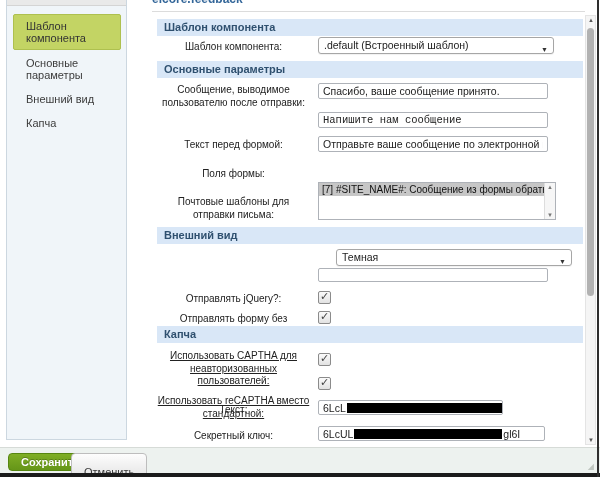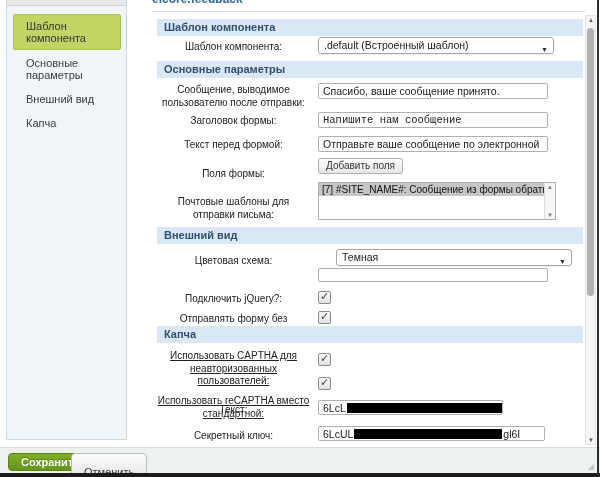--- a/index.html
+++ b/index.html
@@ -134,48 +134,45 @@
   <div class="ctl-select" style="top:37px;">
     <span>.default (Встроенный шаблон)</span>
     <span class="caret">▼</span>
   </div>
 
   <div class="band" style="top:61px;">Основные параметры</div>
 
   <div class="lbl" style="top:84px;">Сообщение, выводимое пользователю после отправки:</div>
   <input class="ctl-input" style="top: 83px;" value="Спасибо, ваше сообщение принято.">
 
-  <div class="lbl" style="top:115px;">Заголовок формы:</div>
   <input class="ctl-input" style="top: 112px; font-family: Liberation Mono, monospace;" value="Напишите нам сообщение">
 
   <div class="lbl" style="top:139px;">Текст перед формой:</div>
   <input class="ctl-input" style="top: 136px;" value="Отправьте ваше сообщение по электронной почте &lt;a href=&quot;mailto:info@el">
 
   <div class="lbl" style="top:168px;">Поля формы:</div>
-  <button class="btn-small" style="top:158px;">Добавить поля</button>
 
   <div class="lbl" style="top:196px;">Почтовые шаблоны для отправки письма:</div>
   <div class="multiselect">
     <div class="ms-option">[7] #SITE_NAME#: Сообщение из формы обратной связи</div>
     <div class="ms-rail">
       <span class="up">▲</span>
       <span class="down">▼</span>
     </div>
   </div>
 
   <div class="band" style="top:227px;">Внешний вид</div>
 
-  <div class="lbl" style="top:255px;">Цветовая схема:</div>
   <div class="ctl-select" style="top:249px;margin-left:18px;">
     <span>Темная</span>
     <span class="caret">▼</span>
   </div>
   <input class="ctl-input" style="top: 268px; height: 14px;">
 
-  <div class="lbl" style="top:293px;">Подключить jQuery?:</div>
+  <div class="lbl" style="top:293px;">Отправлять jQuery?:</div>
   <div class="checkbox checked" style="top:291px;"></div>
 
   <div class="lbl" style="top:313px;">Отправлять форму без перезагрузки страницы:</div>
   <div class="checkbox checked" style="top:311px;"></div>
 
   <div class="band" style="top:326px;">Капча</div>
 
   <div class="lbl" style="top:350px;text-decoration:underline;">Использовать CAPTHA для неавторизованных пользователей:</div>
   <div class="checkbox checked" style="top:353px;"></div>
 

